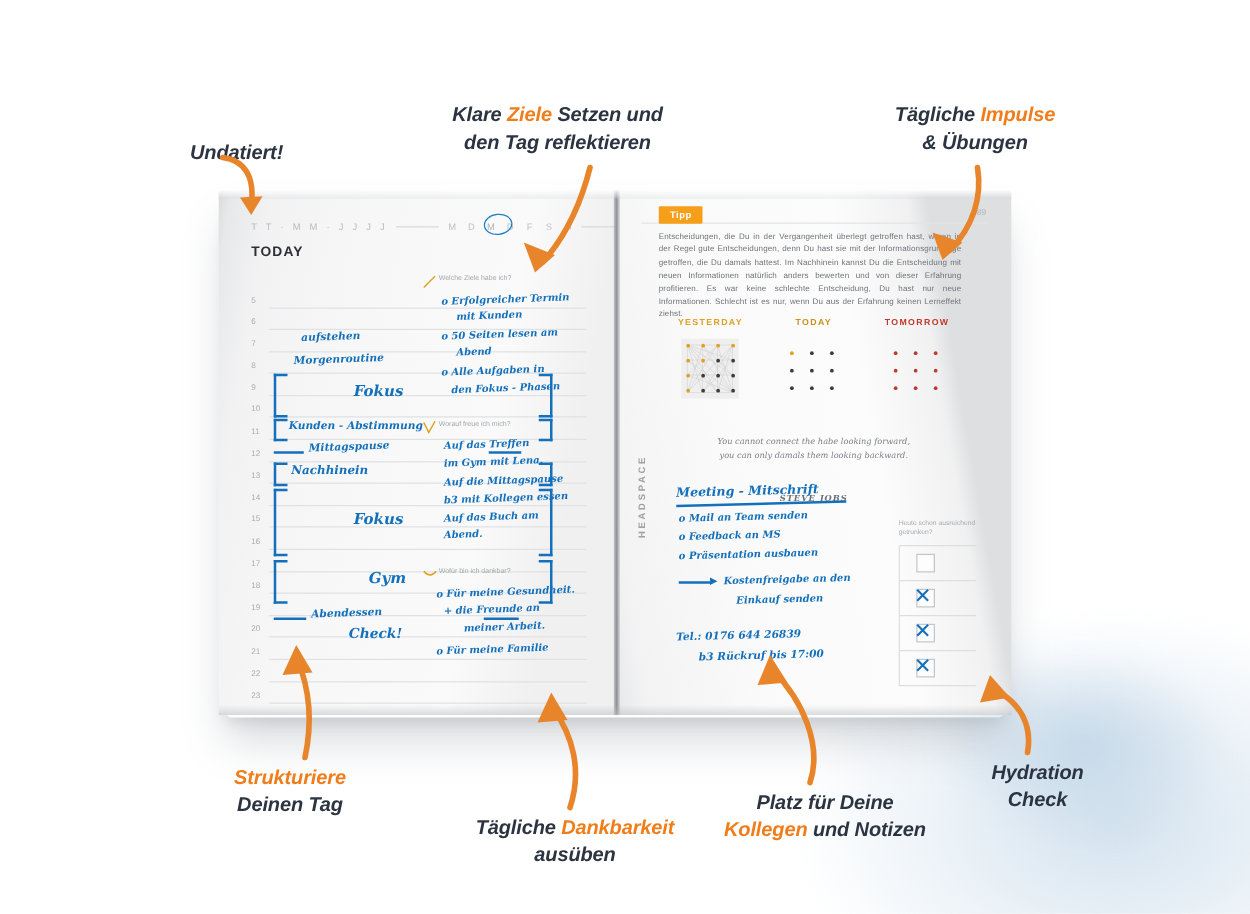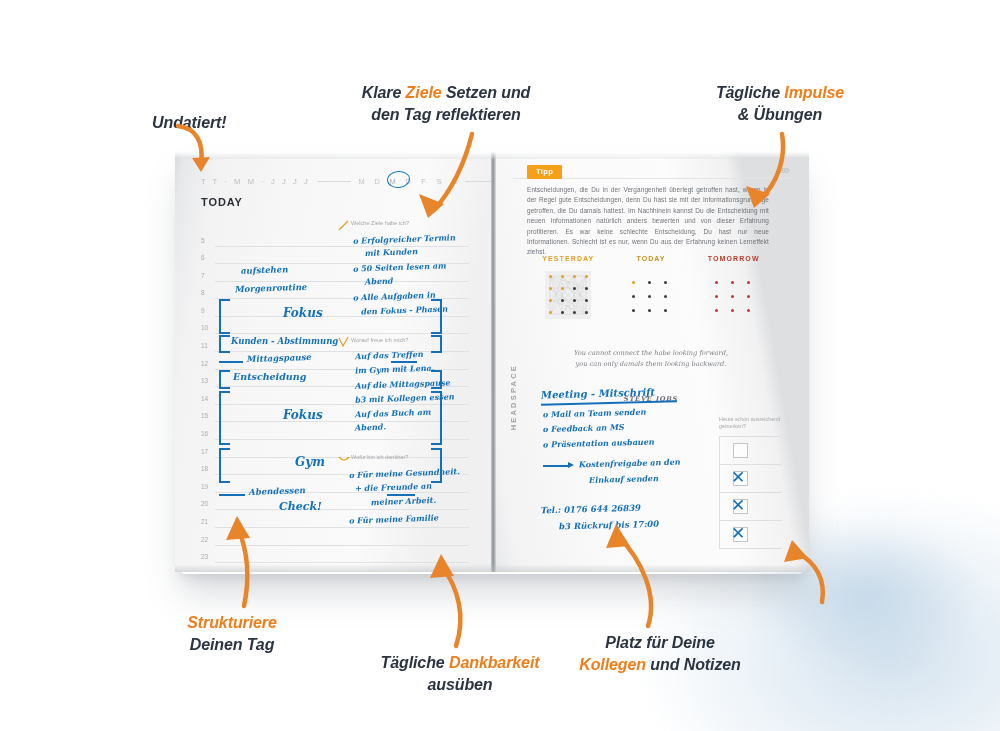--- a/index.html
+++ b/index.html
@@ -228,21 +228,21 @@
         <div class="brk" style="left:18px;top:183px;height:14px;"></div>
         <div class="brk r" style="left:230px;top:183px;height:14px;"></div>
         <div class="hw" style="left:30px;top:184px;font-size:8.5px;">Kunden - Abstimmung</div>
 
         <div class="strike" style="left:18px;top:209px;width:24px;"></div>
         <div class="hw" style="left:46px;top:201px;font-size:8.5px;transform:rotate(-2deg);">Mittagspause</div>
         <div class="strike" style="left:190px;top:209px;width:26px;"></div>
 
         <div class="brk" style="left:18px;top:218px;height:15px;"></div>
         <div class="brk r" style="left:230px;top:218px;height:15px;"></div>
-        <div class="hw" style="left:32px;top:219px;font-size:9.5px;">Entscheidung</div>
+        <div class="hw" style="left:32px;top:219px;font-size:9.5px;">Nachhinein</div>
 
         <div class="brk" style="left:18px;top:239px;height:50px;"></div>
         <div class="brk r" style="left:230px;top:239px;height:50px;"></div>
         <div class="hw" style="left:82px;top:256px;font-size:12px;">Fokus</div>
 
         <div class="brk" style="left:18px;top:296px;height:31px;"></div>
         <div class="brk r" style="left:230px;top:296px;height:31px;"></div>
         <div class="hw" style="left:94px;top:303px;font-size:12px;">Gym</div>
 
         <div class="strike" style="left:18px;top:342px;width:26px;"></div>
@@ -453,17 +453,21 @@
 
   <div class="callout" style="left:560px;top:632px;text-align:center;width:200px;">
     <span>Platz für Deine</span><br>
     <span class="hl">Kollegen</span><span> und Notizen</span>
   </div>
   <svg class="arrowsvg" width="70" height="110" style="left:596px;top:522px;" viewBox="0 0 70 110">
     <path d="M52 104 C62 74, 46 38, 22 14" stroke="#E8842A" stroke-width="4.5" fill="none" stroke-linecap="round"></path>
     <path d="M10 26 L20 2 L34 24 Z" fill="#E8842A"></path>
   </svg>
 
+  <div class="callout" style="left:770px;top:608px;text-align:center;width:120px;">
+    <span>Hydration</span><br>
+    <span>Check</span>
+  </div>
   <svg class="arrowsvg" width="70" height="70" style="left:778px;top:540px;" viewBox="0 0 70 70">
     <path d="M44 62 C48 40, 38 22, 18 12" stroke="#E8842A" stroke-width="4.5" fill="none" stroke-linecap="round"></path>
     <path d="M6 22 L14 0 L30 18 Z" fill="#E8842A"></path>
   </svg>
 </div>
 
 </body></html>

